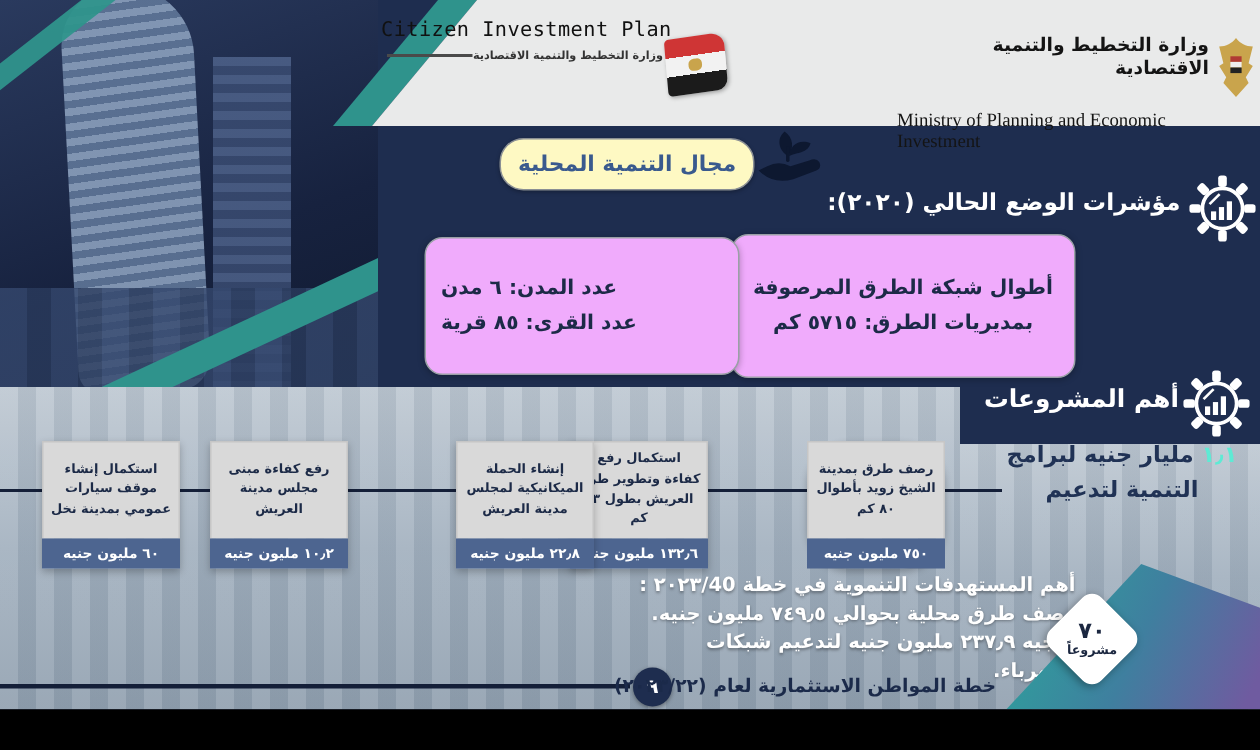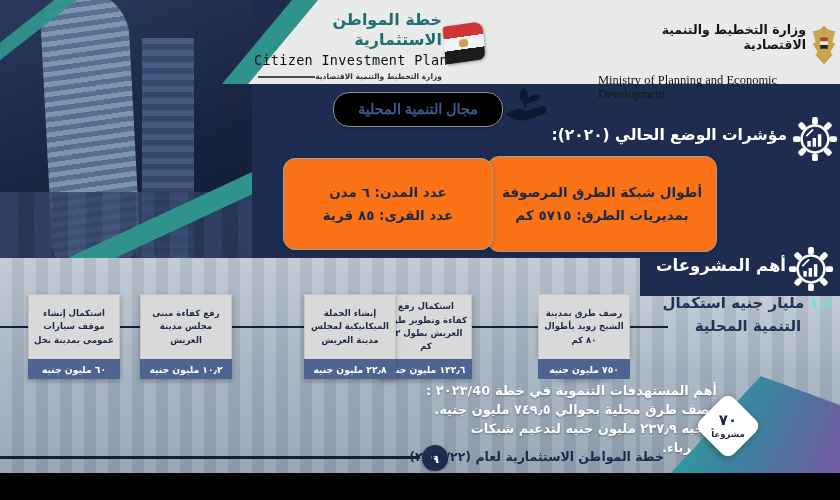--- a/index.html
+++ b/index.html
@@ -40,32 +40,32 @@
     background:linear-gradient(180deg,#cf3535 0 33%,#f2f2f2 33% 66%,#1b1b1b 66% 100%);
     border-radius:3px 9px 7px 3px;box-shadow:1px 1px 3px rgba(0,0,0,.35);}
   .flag::after{content:"";position:absolute;left:15px;top:15px;width:9px;height:8px;background:#c9a44c;border-radius:40%;}
 
   .ministry{left:598px;top:22px;width:208px;}
   .min-ar{font-size:12.5px;font-weight:bold;color:#141414;text-align:right;direction:rtl;}
   .min-en{font-family:"Liberation Serif", serif;font-size:12.5px;color:#141414;line-height:1.15;margin-top:21px;}
   .eagle{left:810px;top:22px;width:28px;height:46px;}
 
   
-  .sector-pill{left:333px;top:92px;width:168px;height:33px;background:#000000;border:1px solid #8a8f94;
+  .sector-pill{left:333px;top:92px;width:168px;height:33px;background:#fef9c3;border:1px solid #8a8f94;
     border-radius:16px;display:flex;align-items:center;justify-content:center;
-    color:#3a5a8e;font-weight:bold;font-size:14.5px;direction:rtl;box-shadow:0 1px 3px rgba(0,0,0,.3);font-family:Liberation Serif, serif;}
+    color:#3a5a8e;font-weight:bold;font-size:14.5px;direction:rtl;box-shadow:0 1px 3px rgba(0,0,0,.3);}
   .sector-icon{left:500px;top:84px;width:50px;height:44px;}
 
   
   .ind-title{left:545px;top:126px;width:242px;text-align:right;direction:rtl;color:#fff;font-weight:bold;font-size:15.5px;}
   .gear1{left:792px;top:116px;width:46px;height:46px;}
-  .infobox{background:#f97316;border:1px solid #9aa0a6;border-radius:12px;
+  .infobox{background:#f0abfc;border:1px solid #9aa0a6;border-radius:12px;
     display:flex;flex-direction:column;justify-content:center;padding:6px 10px;
     color:#1c2a47;font-weight:bold;font-size:13.5px;text-align:center;line-height:1.7;direction:rtl;
-    box-shadow:0 1px 4px rgba(0,0,0,.25);}
+    box-shadow:0 1px 4px rgba(0,0,0,.25);align-items:flex-end;}
   .box-roads{left:487px;top:156px;width:208px;height:82px;}
   .box-cities{left:283px;top:158px;width:188px;height:78px;}
 
   
   .city{background:
       repeating-linear-gradient(90deg, rgba(255,255,255,.07) 0 12px, rgba(20,40,60,.07) 12px 24px),
       linear-gradient(180deg,#bfc9d3 0,#a4b2c0 50%,#93a2b1 100%);}
   .city-a{left:0;top:258px;width:640px;height:215px;}
   .city-b{left:640px;top:296px;width:200px;height:177px;}
 
@@ -124,35 +124,34 @@
     <div class="teal-cut"></div>
   </div>
 
   <div class="abs city city-a"></div>
   <div class="abs city city-b"></div>
 
   <div class="abs band-teal"></div>
   <div class="abs band"></div>
 
   <div class="abs cip">
-    <div class="cip-ar">خطة المواطن الاستثمارية</div>
     <div class="cip-en">Citizen Investment Plan</div>
     <div class="cip-sub">
       <span class="txt">وزارة التخطيط والتنمية الاقتصادية</span>
       <span class="rule"></span>
     </div>
   </div>
 
   <div class="abs flag"></div>
 
   <div class="abs ministry">
     <div class="min-ar">وزارة التخطيط والتنمية الاقتصادية</div>
     <div class="min-en">
       <div>Ministry of Planning and Economic</div>
-      <div>Development</div>
+      <div>Investment</div>
     </div>
   </div>
 
   <div class="abs eagle">
     <svg viewBox="0 0 30 46" width="28" height="46">
       <path fill="#c9a44c" d="M15 2 C18 6 22 8 27 8 L24 20 L27 22 L22 30 L24 34 L15 44 L6 34 L8 30 L3 22 L6 20 L3 8 C8 8 12 6 15 2 Z"></path>
       <rect x="11" y="15" width="8" height="4" fill="#b03a34"></rect>
       <rect x="11" y="19" width="8" height="4" fill="#efefef"></rect>
       <rect x="11" y="23" width="8" height="4" fill="#222"></rect>
     </svg>
@@ -217,21 +216,21 @@
       <g fill="#fff">
         <rect x="16" y="26" width="3.6" height="6"></rect>
         <rect x="21.5" y="23" width="3.6" height="9"></rect>
         <rect x="27" y="19" width="3.6" height="13"></rect>
       </g>
       <path d="M15 21 L22 14" stroke="#fff" stroke-width="1.8" fill="none"></path>
     </svg>
   </div>
   <div class="abs proj-title">أهم المشروعات</div>
   <div class="abs proj-sub">
-    <span class="amt">١٫١</span><span> مليار جنيه استكمال التنمية المحلية</span>
+    <span class="amt">١٫١</span><span> مليار جنيه لبرامج التنمية لتدعيم</span>
   </div>
 
   <div class="abs connector"></div>
 
   <div class="abs card c1">
     <div class="body">رصف طرق بمدينة الشيخ زويد بأطوال ٨٠ كم</div>
     <div class="foot">٧٥٠ مليون جنيه</div>
   </div>
   <div class="abs card c2">
     <div class="body">استكمال رفع كفاءة وتطوير طرق العريش بطول ٢٣ كم</div>

